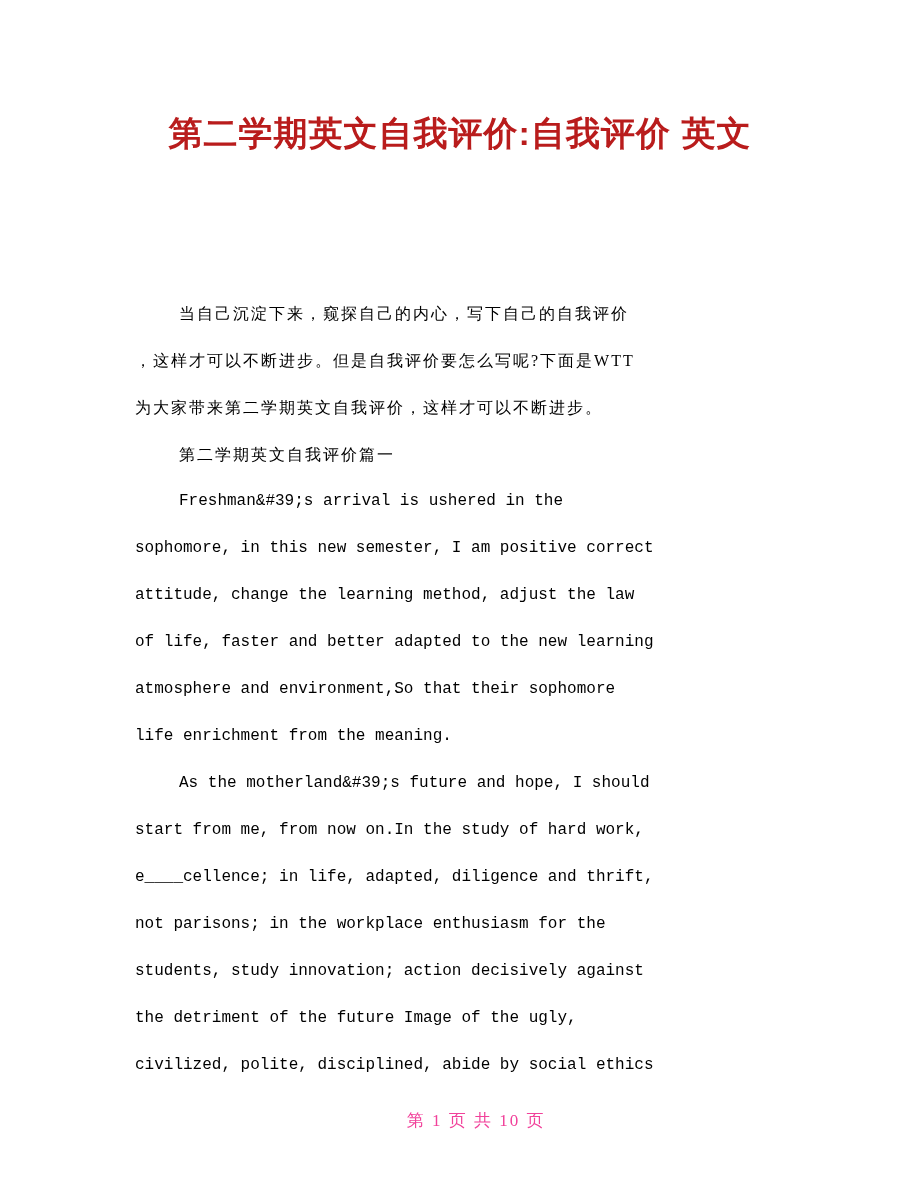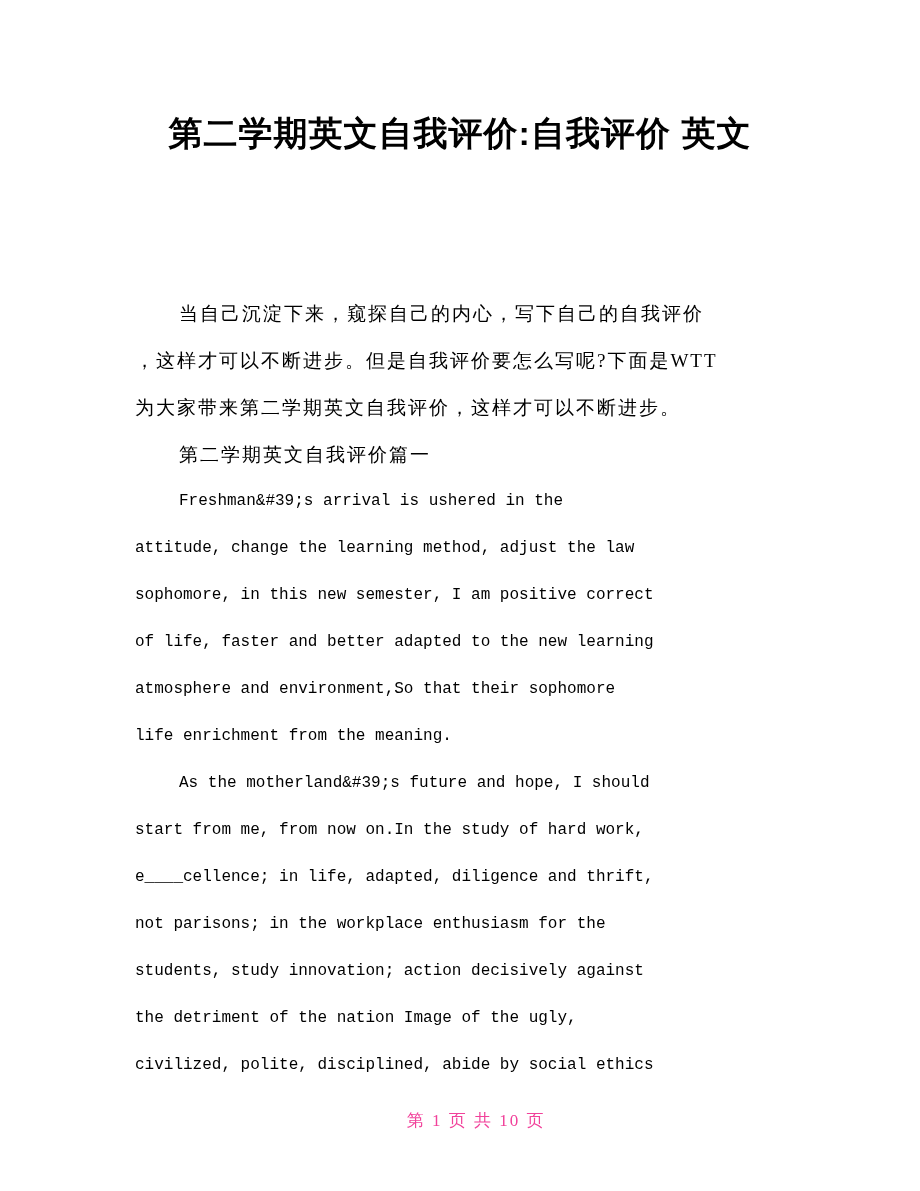--- a/index.html
+++ b/index.html
@@ -17,37 +17,37 @@
     top: 108px;
     left: 0;
     width: 100%;
     margin: 0;
     text-align: center;
     font-family: "Liberation Sans", "DejaVu Sans", sans-serif;
     font-weight: bold;
     font-size: 34px;
     line-height: 50px;
     letter-spacing: 1px;
-    color: #000000;
+    color: #b91c1c;
     white-space: nowrap;
   }
   .body {
     position: absolute;
     top: 290px;
     left: 135px;
     right: 130px;
   }
   .line {
     height: 47px;
     line-height: 47px;
     white-space: nowrap;
     overflow: hidden;
   }
   .line.zh {
-    font-size: 19px;
+    font-size: 16px;
     letter-spacing: 2px;
     font-family: "Liberation Serif", "DejaVu Serif", serif;
   }
   .line.en {
     font-size: 16px;
     letter-spacing: 0;
     font-family: "Liberation Mono", "DejaVu Sans Mono", monospace;
   }
   .line.indent { padding-left: 44px; }
   .footer {
@@ -69,31 +69,31 @@
 <div class="page">
 
   <h1 class="title">第二学期英文自我评价:自我评价 英文</h1>
 
   <div class="body">
     <div class="line zh indent">当自己沉淀下来，窥探自己的内心，写下自己的自我评价</div>
     <div class="line zh">，这样才可以不断进步。但是自我评价要怎么写呢?下面是WTT</div>
     <div class="line zh">为大家带来第二学期英文自我评价，这样才可以不断进步。</div>
     <div class="line zh indent">第二学期英文自我评价篇一</div>
     <div class="line en indent">Freshman&amp;#39;s arrival is ushered in the</div>
+    <div class="line en">sophomore, in this new semester, I am positive correct</div>
     <div class="line en">attitude, change the learning method, adjust the law</div>
-    <div class="line en">sophomore, in this new semester, I am positive correct</div>
     <div class="line en">of life, faster and better adapted to the new learning</div>
     <div class="line en">atmosphere and environment,So that their sophomore</div>
     <div class="line en">life enrichment from the meaning.</div>
     <div class="line en indent">As the motherland&amp;#39;s future and hope, I should</div>
     <div class="line en">start from me, from now on.In the study of hard work,</div>
     <div class="line en">e____cellence; in life, adapted, diligence and thrift,</div>
     <div class="line en">not parisons; in the workplace enthusiasm for the</div>
     <div class="line en">students, study innovation; action decisively against</div>
-    <div class="line en">the detriment of the nation Image of the ugly,</div>
+    <div class="line en">the detriment of the future Image of the ugly,</div>
     <div class="line en">civilized, polite, disciplined, abide by social ethics</div>
   </div>
 
   <div class="footer">
     <span>第 1 页 共 10 页</span>
   </div>
 
 </div>
 
 </body></html>

